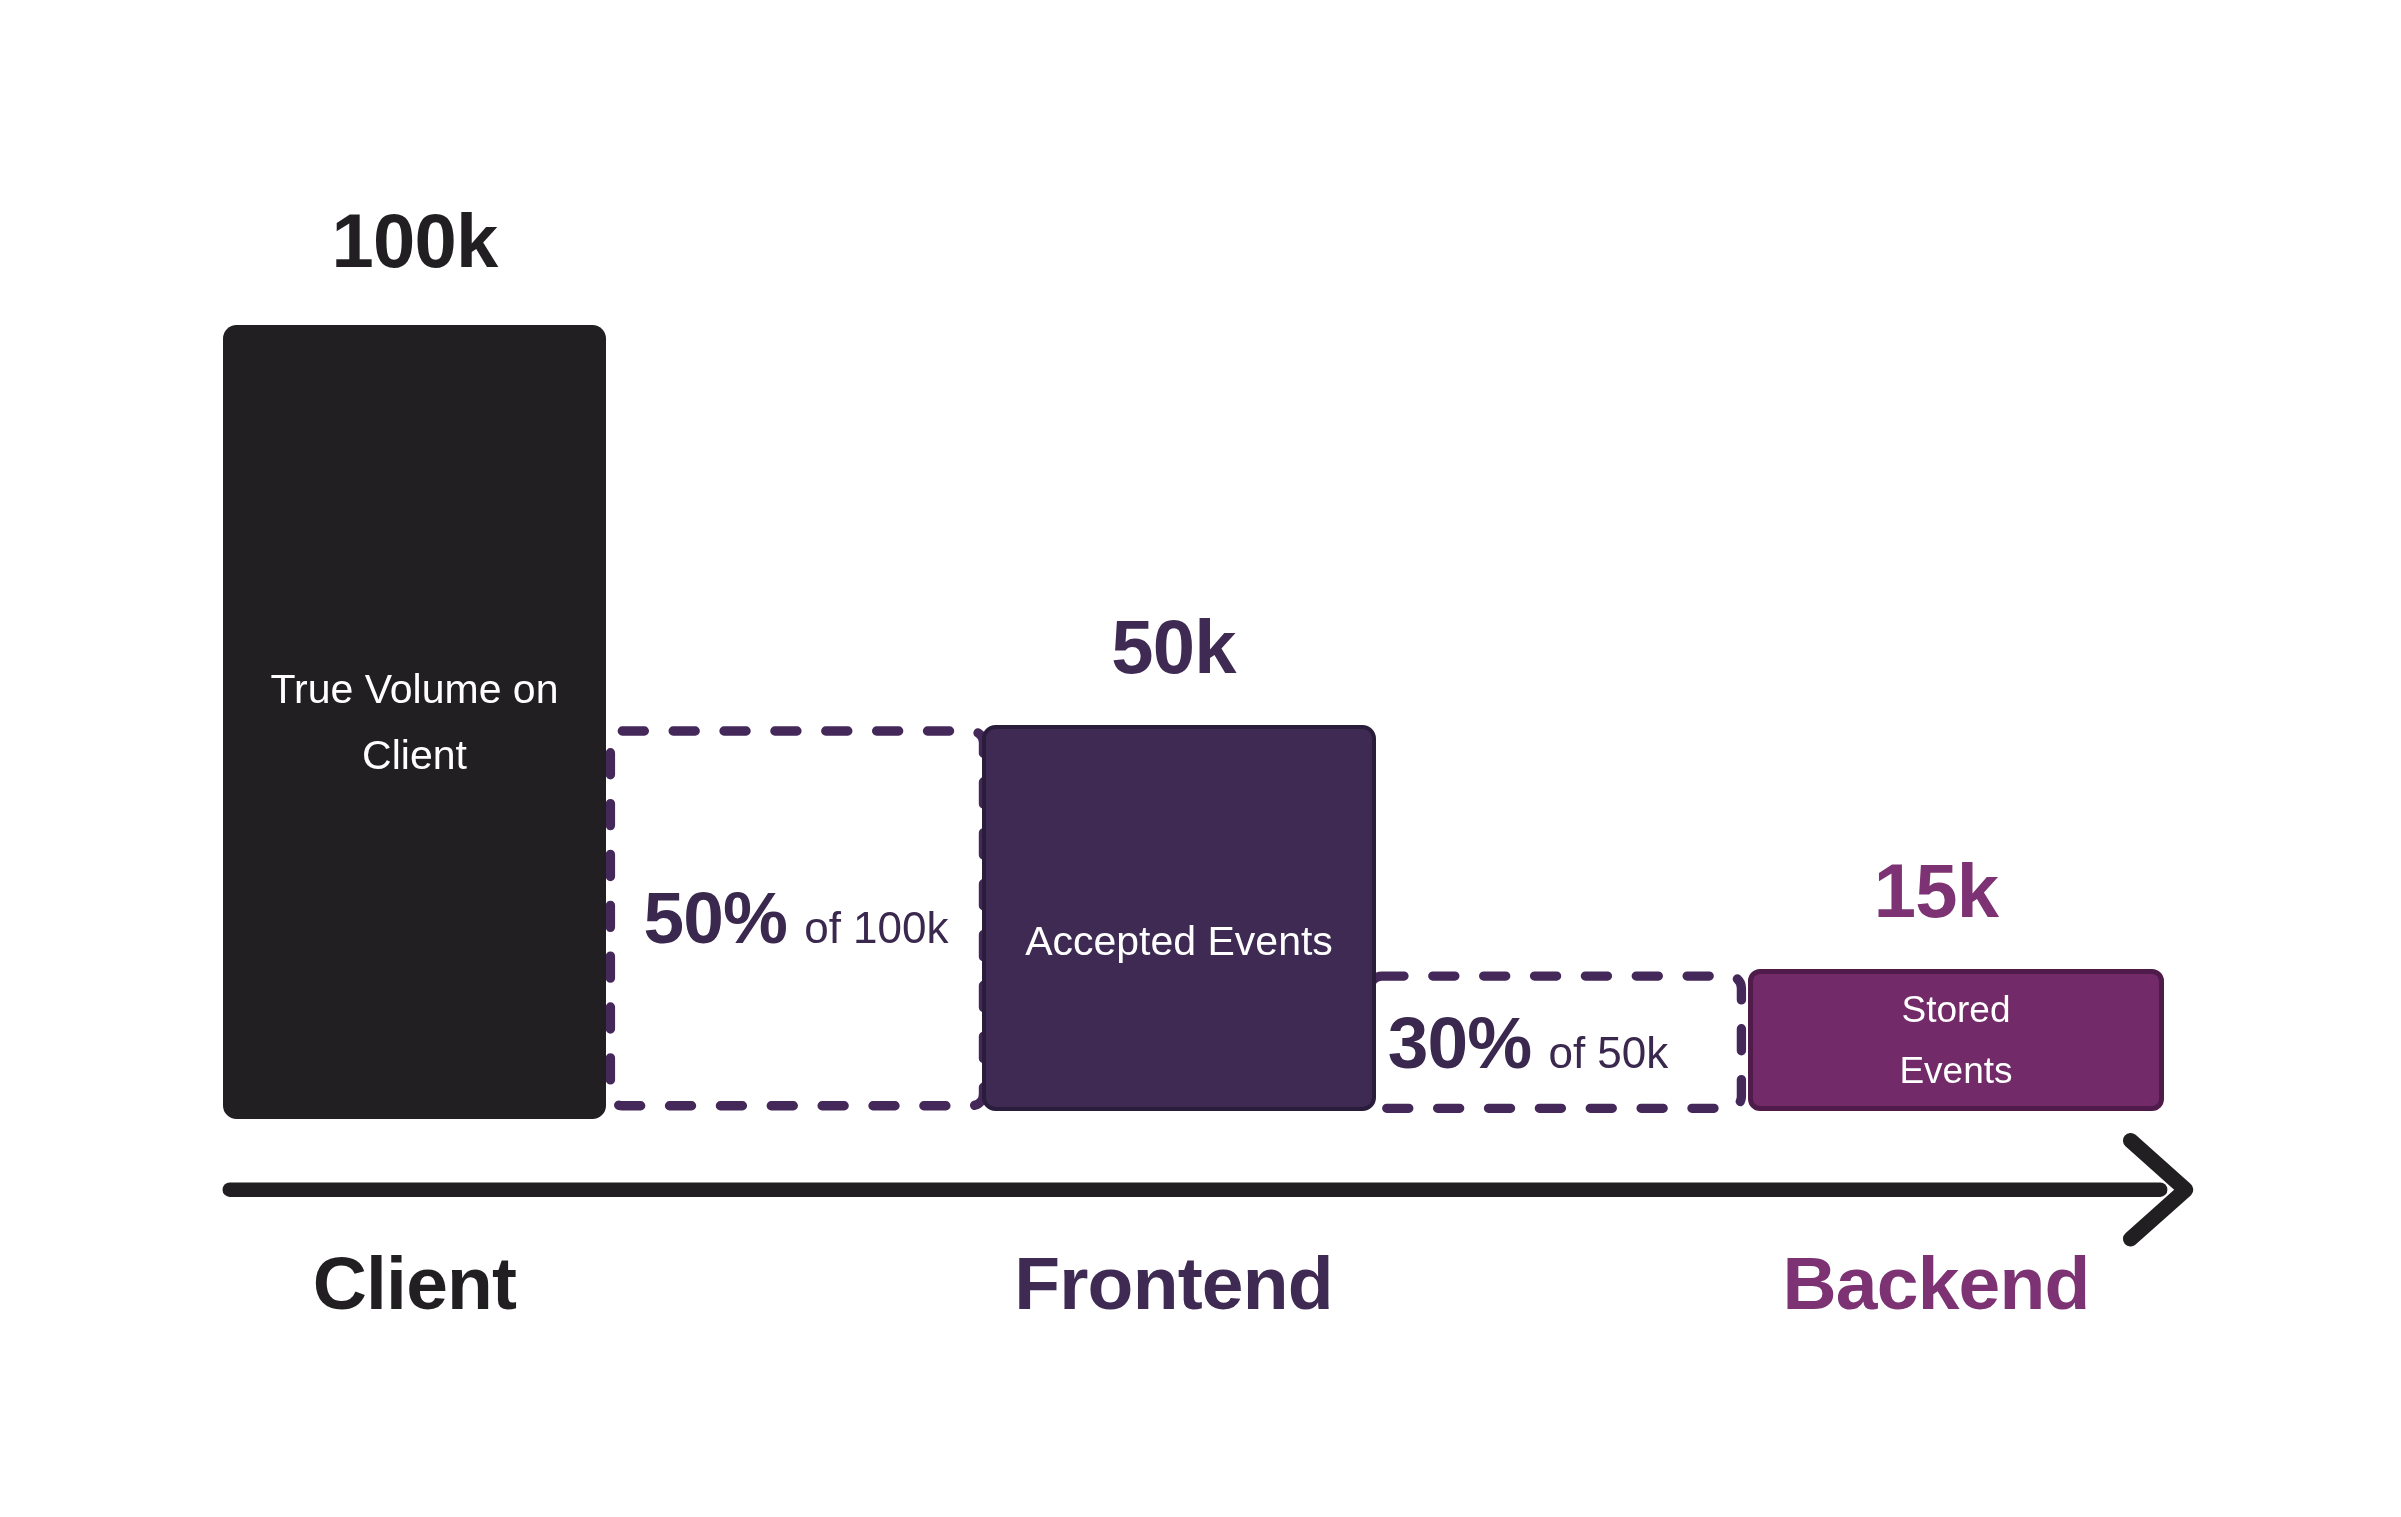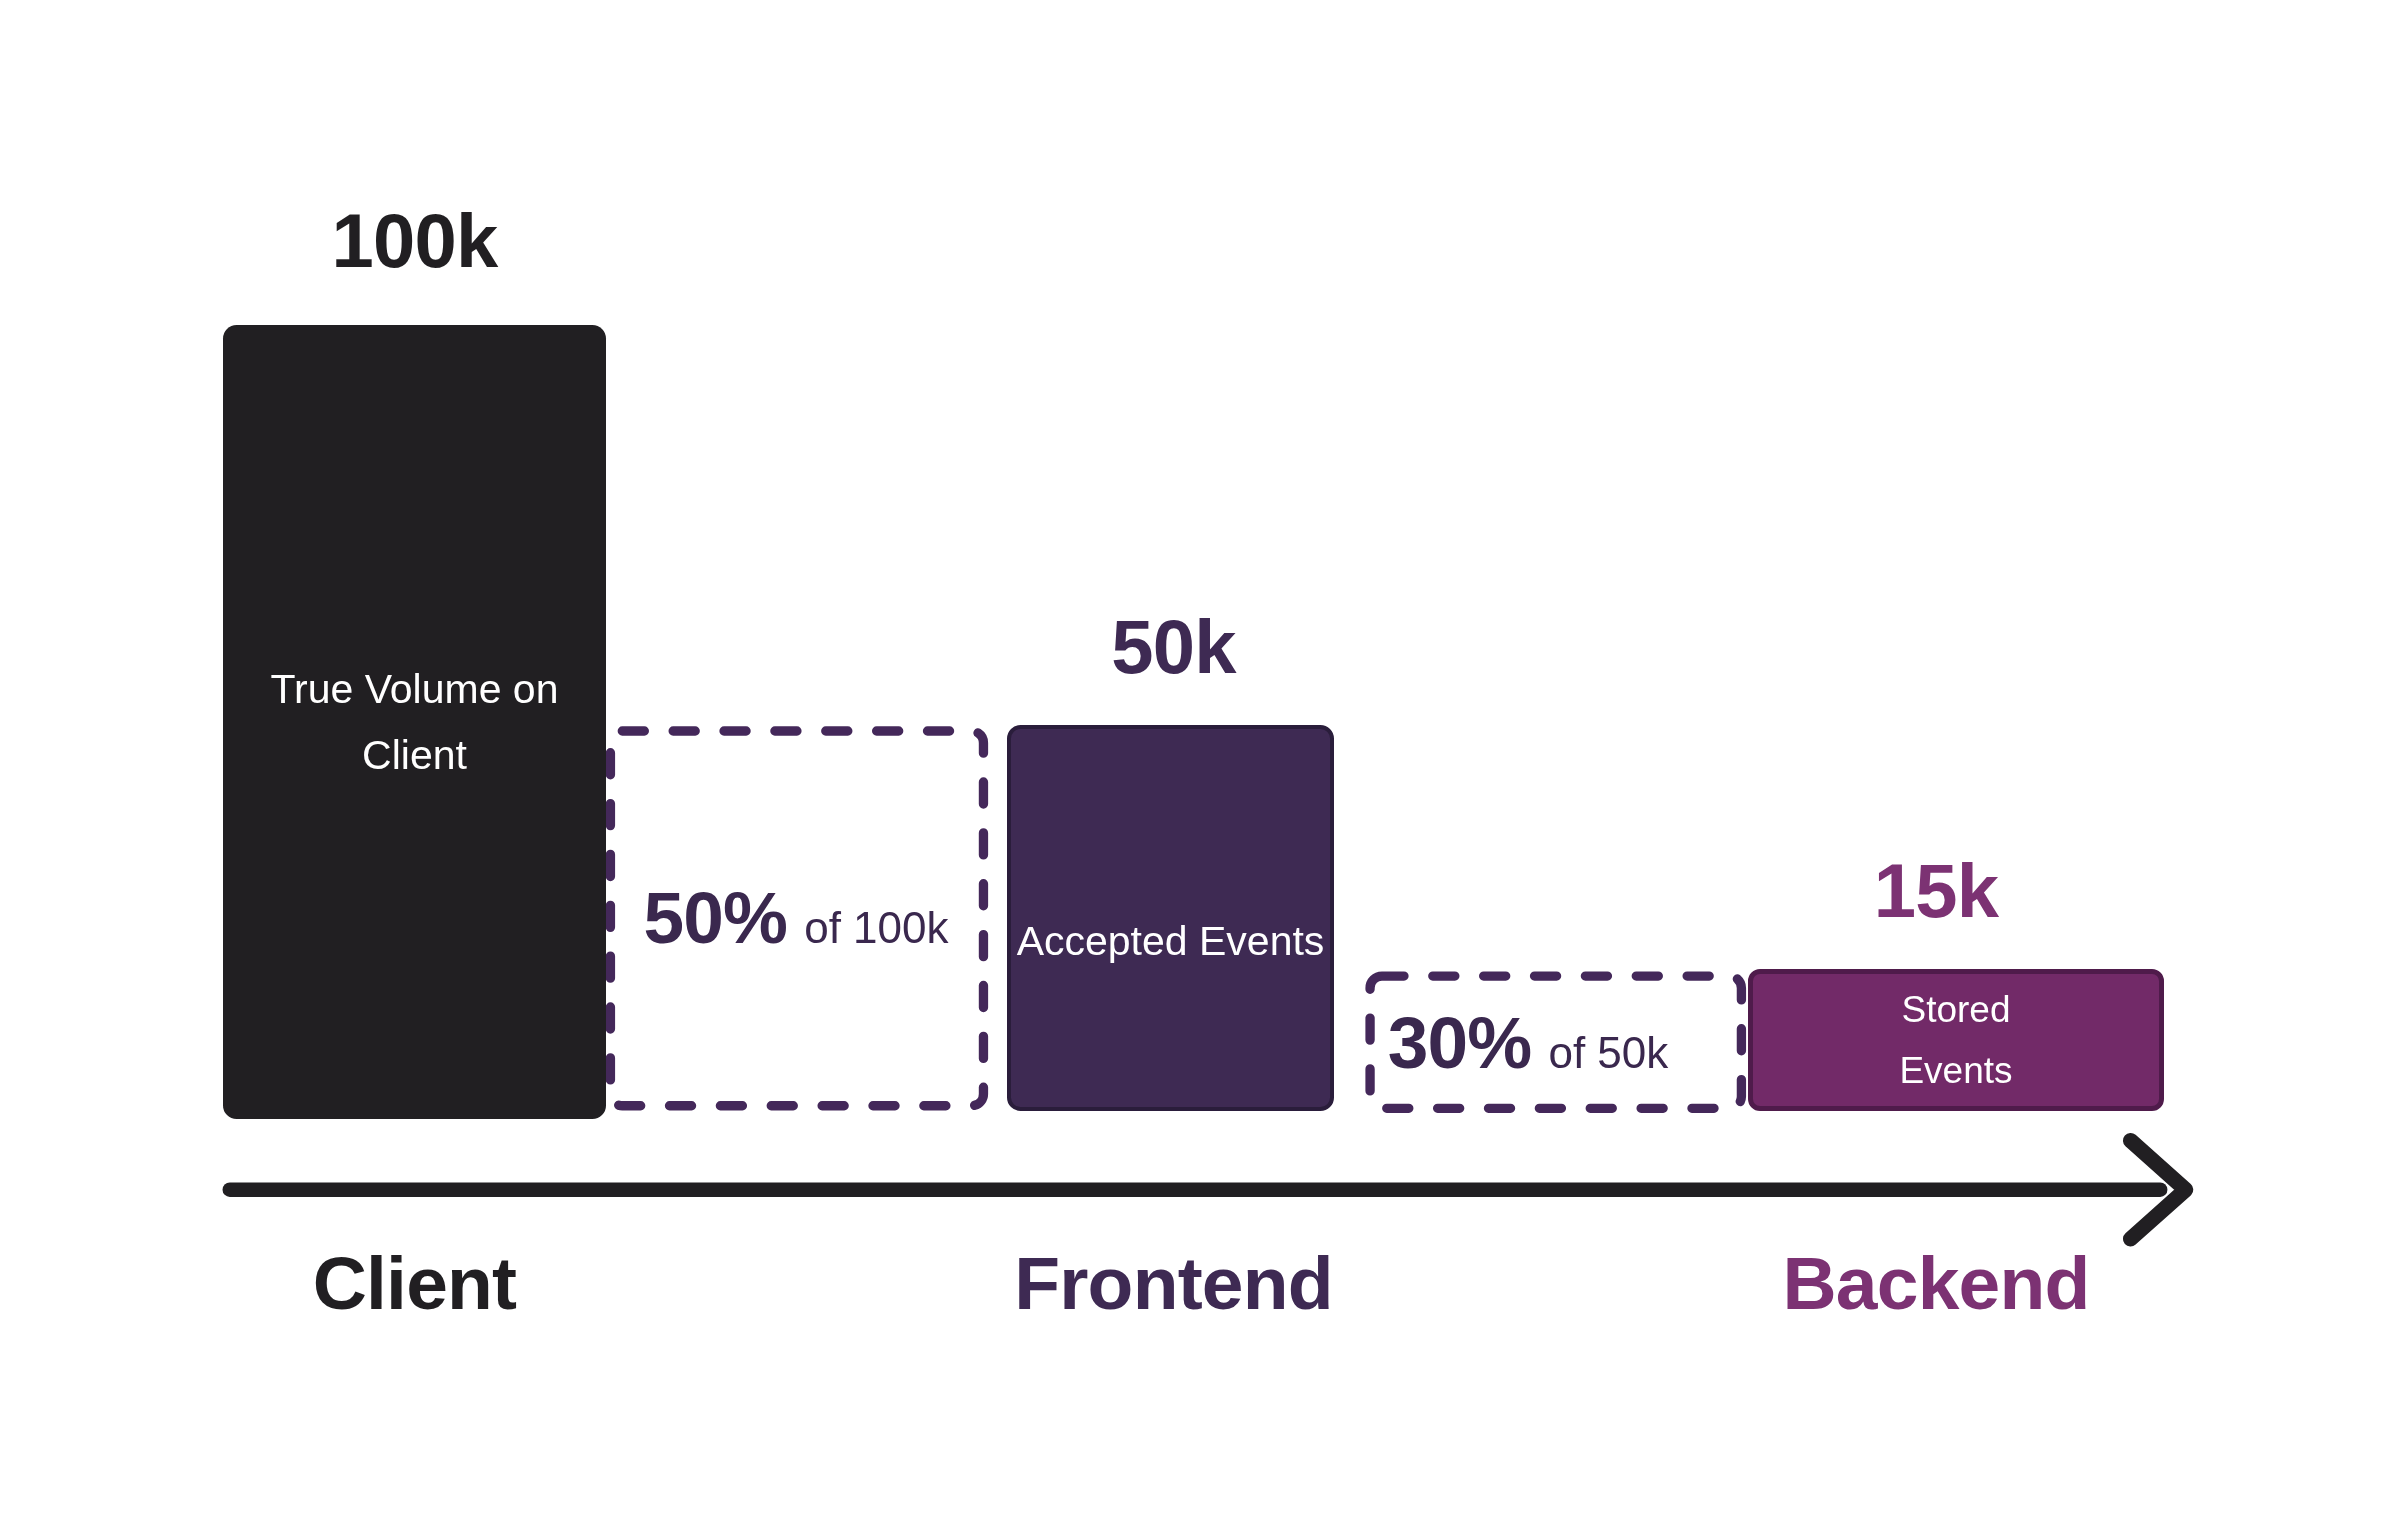--- a/index.html
+++ b/index.html
@@ -31,22 +31,22 @@
   .vl-3{left:1748px;top:848px;width:376px;color:var(--magenta-text);}
 
   .bar{position:absolute;border-radius:13.6px;display:flex;align-items:center;justify-content:center;text-align:center;}
   .bar-client{
     left:223px;top:317px;width:383px;height:794px;
     background:var(--ink);
     margin-top:8px;
   }
   .bar-client .bar-text{width:332px;font-size:41px;line-height:66px;color:#fff;font-weight:400;}
   .bar-frontend{
-    left:982px;top:725px;width:327px;height:386px;
-    background:var(--purple-deep);border:4.2px solid var(--purple-deep-border);margin-left:25px;
+    left:982px;top:725px;width:394px;height:386px;
+    background:var(--purple-deep);border:4.2px solid var(--purple-deep-border);
   }
   .bar-frontend .bar-text{font-size:41px;color:#fff;font-weight:400;padding-top:47px;}
   .bar-backend{
     left:1748px;top:969px;width:416px;height:142px;
     background:var(--plum);border:5.1px solid var(--plum-border);border-radius:12px;
   }
   .bar-backend .bar-text{width:212px;font-size:37px;line-height:61px;color:#fff;font-weight:400;}
 
   .percent-box{
     position:absolute;display:flex;align-items:center;justify-content:center;

